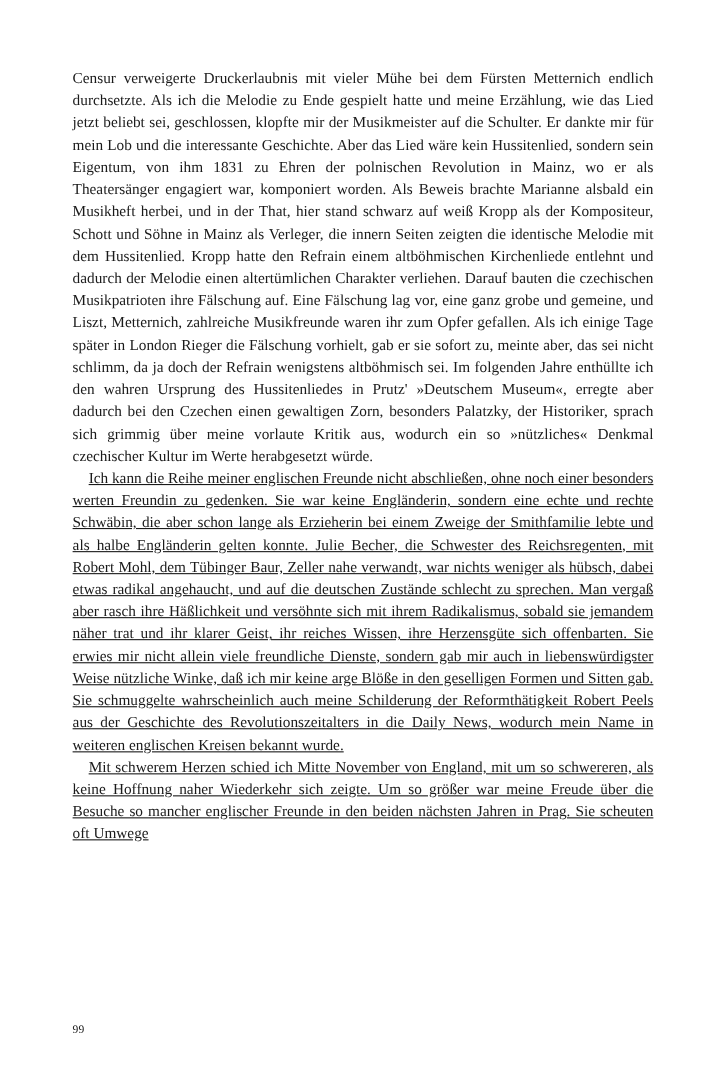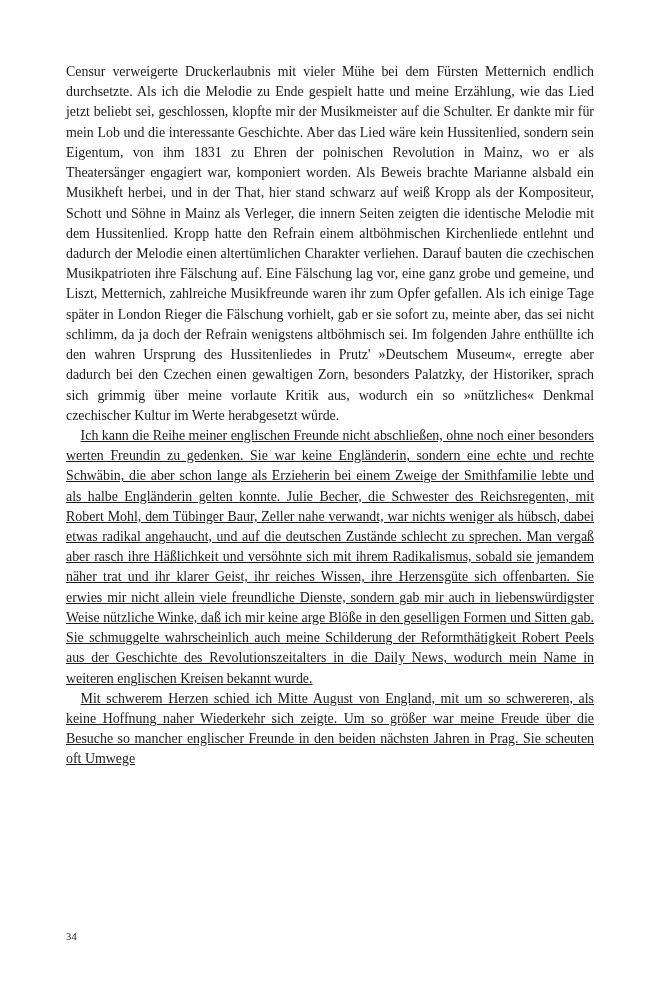--- a/index.html
+++ b/index.html
@@ -45,16 +45,16 @@
     letter-spacing: 0.2px;
   }
 </style>
 </head>
 <body>
 
 <div class="page">
   <div class="body-text">
     <p class="para">Censur verweigerte Druckerlaubnis mit vieler Mühe bei dem Fürsten Metternich endlich durchsetzte. Als ich die Melodie zu Ende gespielt hatte und meine Erzählung, wie das Lied jetzt beliebt sei, geschlossen, klopfte mir der Musikmeister auf die Schulter. Er dankte mir für mein Lob und die interessante Geschichte. Aber das Lied wäre kein Hussitenlied, sondern sein Eigentum, von ihm 1831 zu Ehren der polnischen Revolution in Mainz, wo er als Theatersänger engagiert war, komponiert worden. Als Beweis brachte Marianne alsbald ein Musikheft herbei, und in der That, hier stand schwarz auf weiß Kropp als der Kompositeur, Schott und Söhne in Mainz als Verleger, die innern Seiten zeigten die identische Melodie mit dem Hussitenlied. Kropp hatte den Refrain einem altböhmischen Kirchenliede entlehnt und dadurch der Melodie einen altertümlichen Charakter verliehen. Darauf bauten die czechischen Musikpatrioten ihre Fälschung auf. Eine Fälschung lag vor, eine ganz grobe und gemeine, und Liszt, Metternich, zahlreiche Musikfreunde waren ihr zum Opfer gefallen. Als ich einige Tage später in London Rieger die Fälschung vorhielt, gab er sie sofort zu, meinte aber, das sei nicht schlimm, da ja doch der Refrain wenigstens altböhmisch sei. Im folgenden Jahre enthüllte ich den wahren Ursprung des Hussitenliedes in Prutz' »Deutschem Museum«, erregte aber dadurch bei den Czechen einen gewaltigen Zorn, besonders Palatzky, der Historiker, sprach sich grimmig über meine vorlaute Kritik aus, wodurch ein so »nützliches« Denkmal czechischer Kultur im Werte herabgesetzt würde.</p>
     <p class="para indent">Ich kann die Reihe meiner englischen Freunde nicht abschließen, ohne noch einer besonders werten Freundin zu gedenken. Sie war keine Engländerin, sondern eine echte und rechte Schwäbin, die aber schon lange als Erzieherin bei einem Zweige der Smithfamilie lebte und als halbe Engländerin gelten konnte. Julie Becher, die Schwester des Reichsregenten, mit Robert Mohl, dem Tübinger Baur, Zeller nahe verwandt, war nichts weniger als hübsch, dabei etwas radikal angehaucht, und auf die deutschen Zustände schlecht zu sprechen. Man vergaß aber rasch ihre Häßlichkeit und versöhnte sich mit ihrem Radikalismus, sobald sie jemandem näher trat und ihr klarer Geist, ihr reiches Wissen, ihre Herzensgüte sich offenbarten. Sie erwies mir nicht allein viele freundliche Dienste, sondern gab mir auch in liebenswürdigster Weise nützliche Winke, daß ich mir keine arge Blöße in den geselligen Formen und Sitten gab. Sie schmuggelte wahrscheinlich auch meine Schilderung der Reformthätigkeit Robert Peels aus der Geschichte des Revolutionszeitalters in die Daily News, wodurch mein Name in weiteren englischen Kreisen bekannt wurde.</p>
-    <p class="para indent">Mit schwerem Herzen schied ich Mitte August von England, mit um so schwereren, als keine Hoffnung naher Wiederkehr sich zeigte. Um so größer war meine Freude über die Besuche so mancher englischer Freunde in den beiden nächsten Jahren in Prag. Sie scheuten oft Umwege</p>
+    <p class="para indent">Mit schwerem Herzen schied ich Mitte November von England, mit um so schwereren, als keine Hoffnung naher Wiederkehr sich zeigte. Um so größer war meine Freude über die Besuche so mancher englischer Freunde in den beiden nächsten Jahren in Prag. Sie scheuten oft Umwege</p>
   </div>
-  <div class="folio">34</div>
+  <div class="folio">99</div>
 </div>
 
 </body></html>

